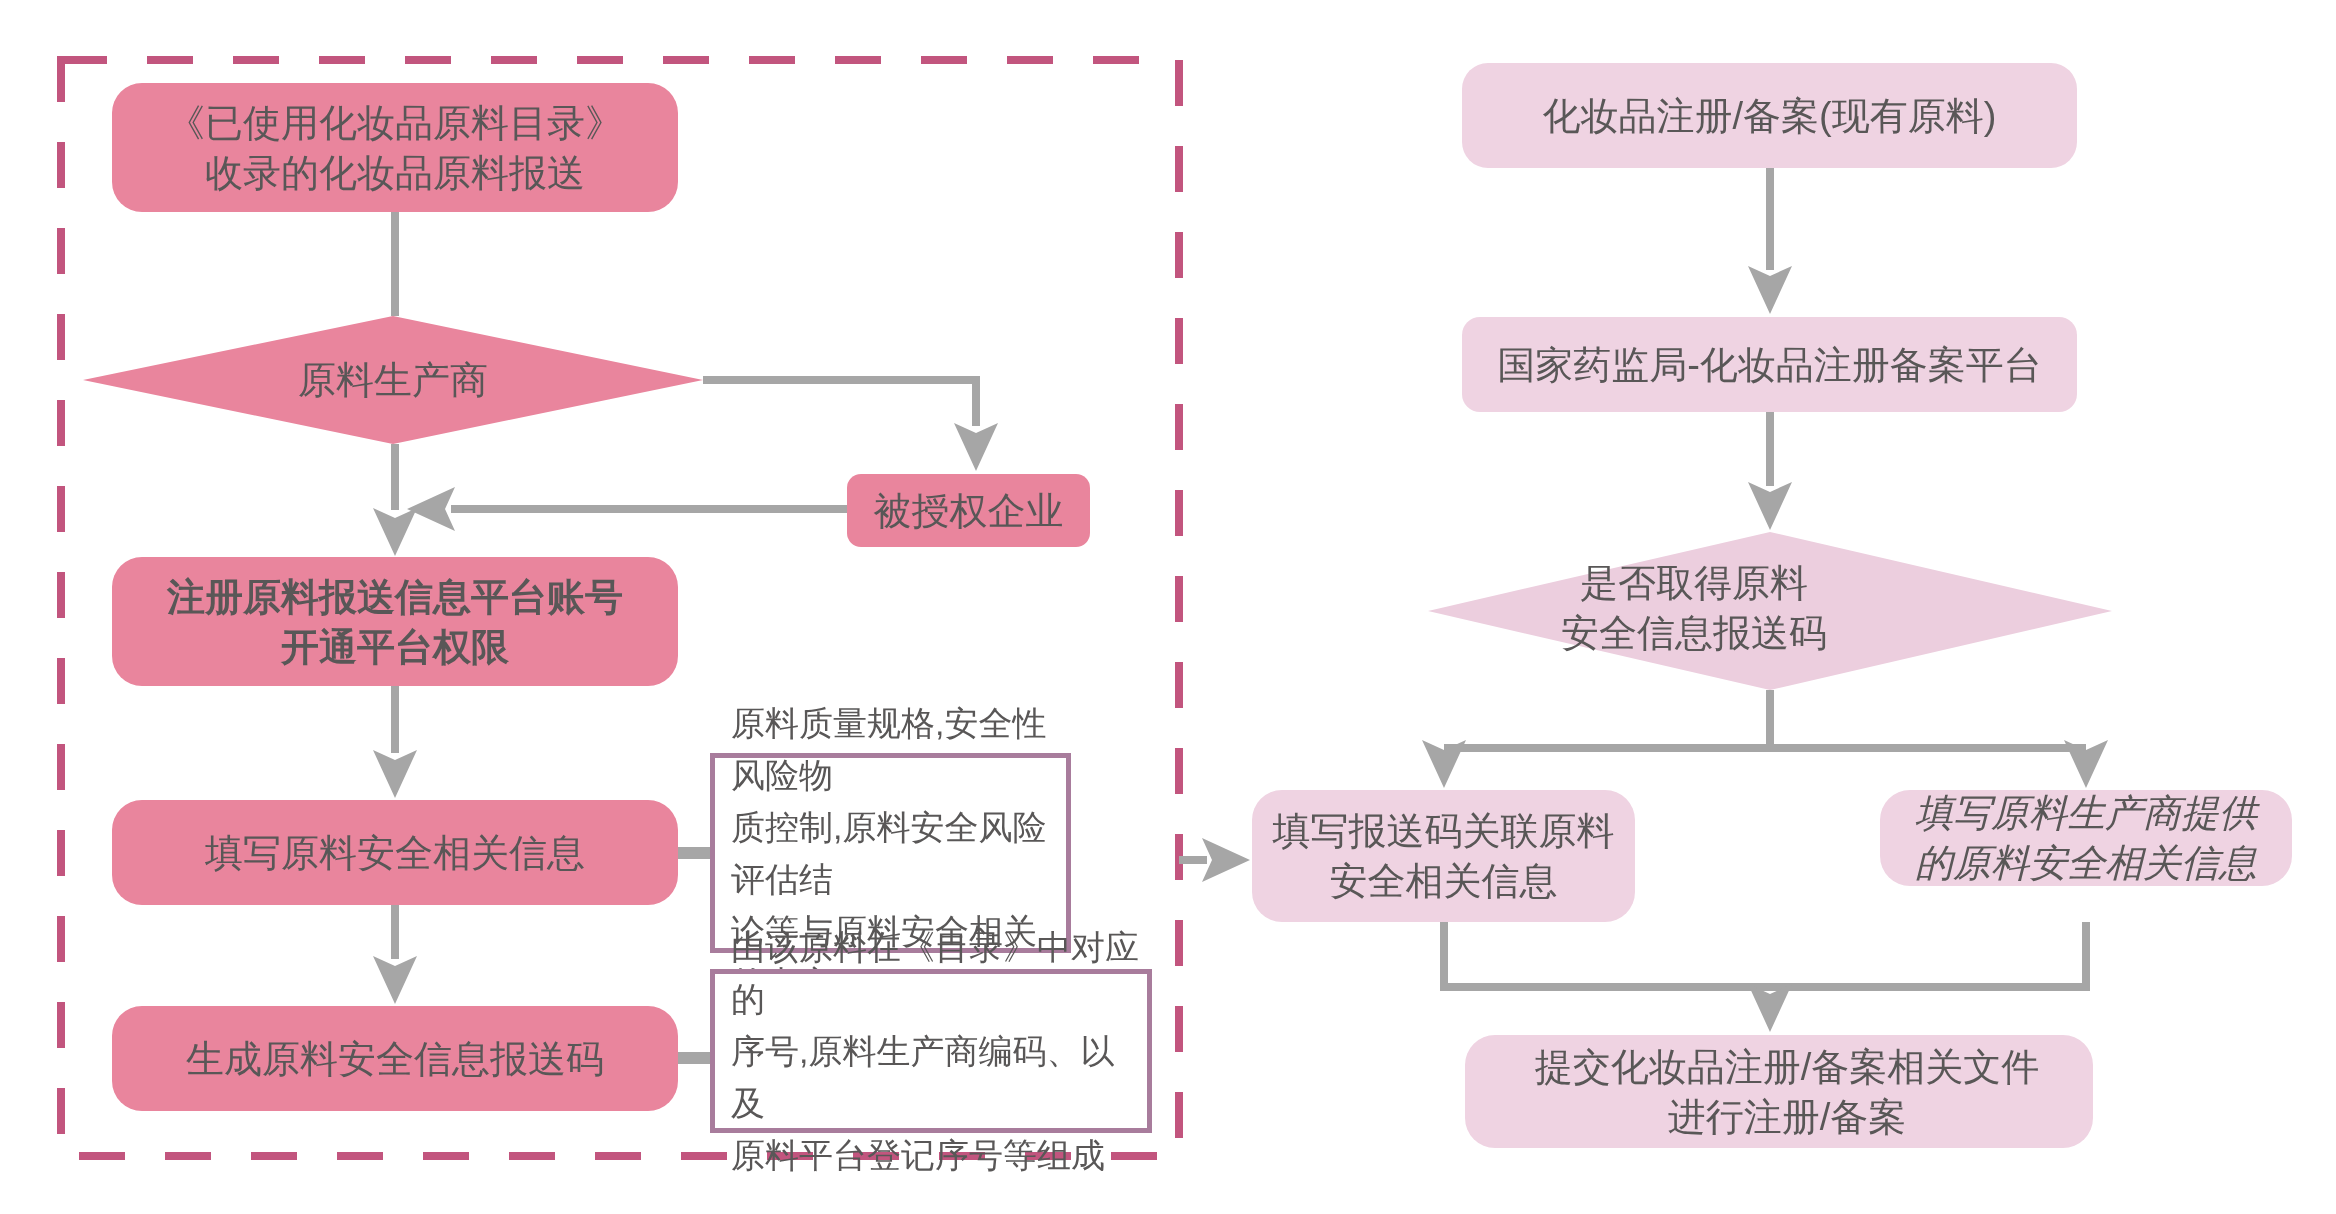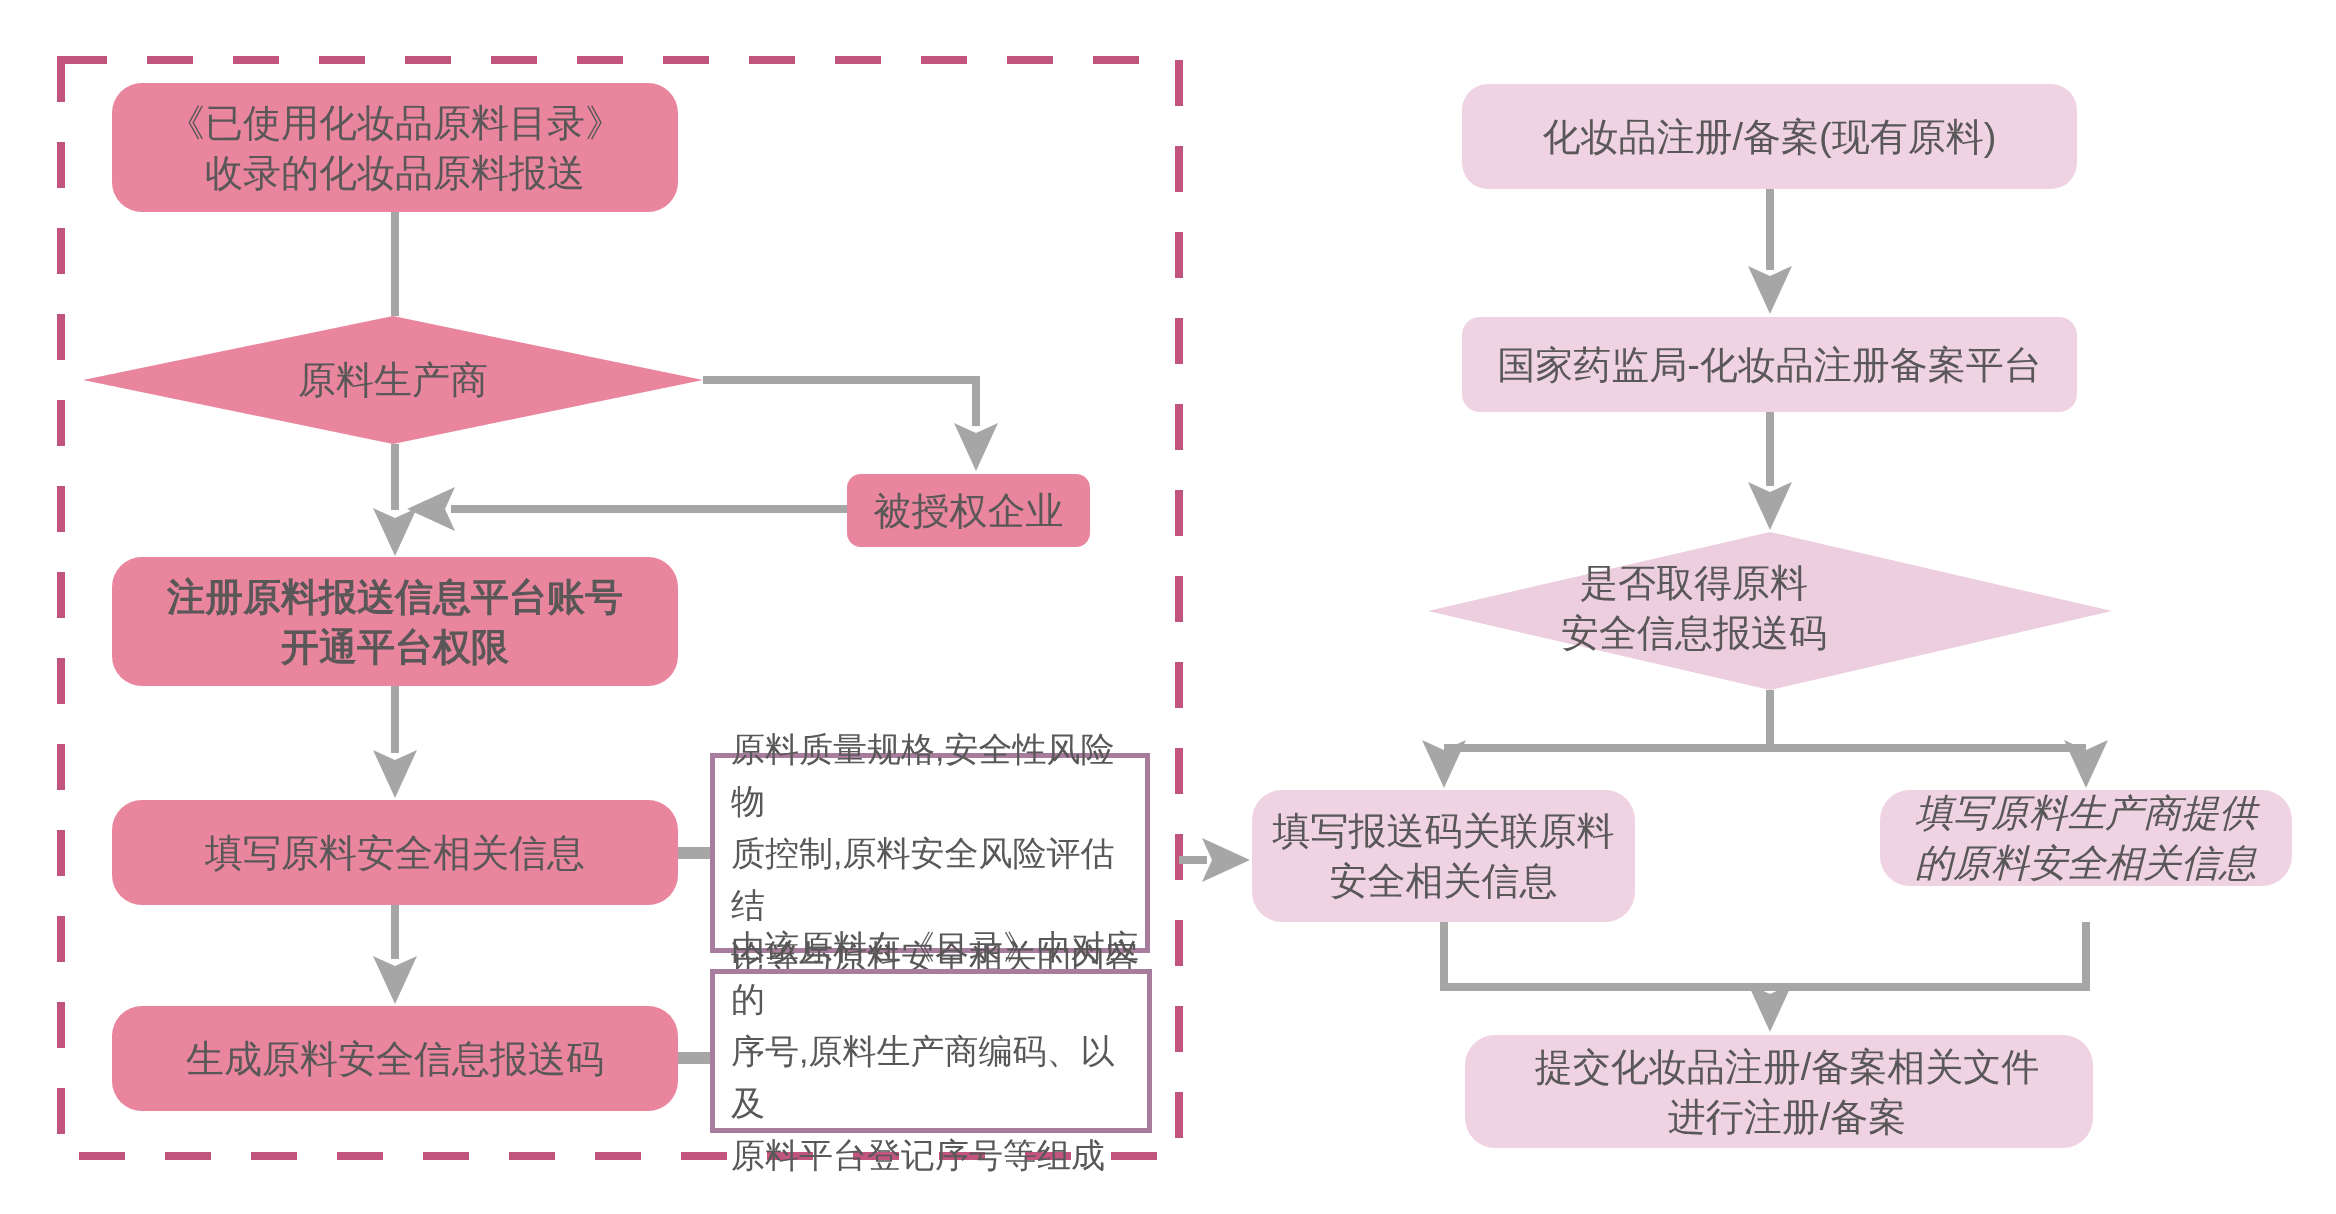--- a/index.html
+++ b/index.html
@@ -100,33 +100,33 @@
 
   <div class="node pink" style="left:112px;top:557px;width:566px;height:129px;font-weight:bold;">
     <span class="tl">注册原料报送信息平台账号</span>
     <span class="tl">开通平台权限</span>
   </div>
 
   <div class="node pink" style="left:112px;top:800px;width:566px;height:105px;">填写原料安全相关信息</div>
 
   <div class="node pink" style="left:112px;top:1006px;width:566px;height:105px;">生成原料安全信息报送码</div>
 
-  <div class="note" style="left:710px;top:753px;width:440px;height:200px;">
+  <div class="note" style="left:710px;top:753px;width:361px;height:200px;">
     <span class="tl">原料质量规格,安全性风险物</span>
     <span class="tl">质控制,原料安全风险评估结</span>
     <span class="tl">论等与原料安全相关的内容</span>
   </div>
 
   <div class="note" style="left:710px;top:969px;width:442px;height:164px;">
     <span class="tl">由该原料在《目录》中对应的</span>
     <span class="tl">序号,原料生产商编码、以及</span>
     <span class="tl">原料平台登记序号等组成</span>
   </div>
 
-  <div class="node lightpink" style="left:1462px;top:63px;width:615px;height:105px;border-radius:26px;margin-top:21px;">化妆品注册/备案(现有原料)</div>
+  <div class="node lightpink" style="left:1462px;top:63px;width:615px;height:105px;border-radius:26px;">化妆品注册/备案(现有原料)</div>
 
   <div class="node lightpink" style="left:1462px;top:317px;width:615px;height:95px;border-radius:18px;">国家药监局-化妆品注册备案平台</div>
 
   <div class="dlabel" style="left:1444px;top:558px;width:500px;height:100px;justify-content:center;">
     <span class="tl">是否取得原料</span>
     <span class="tl">安全信息报送码</span>
   </div>
 
   <div class="node lightpink" style="left:1252px;top:790px;width:383px;height:132px;">
     <span class="tl">填写报送码关联原料</span>

